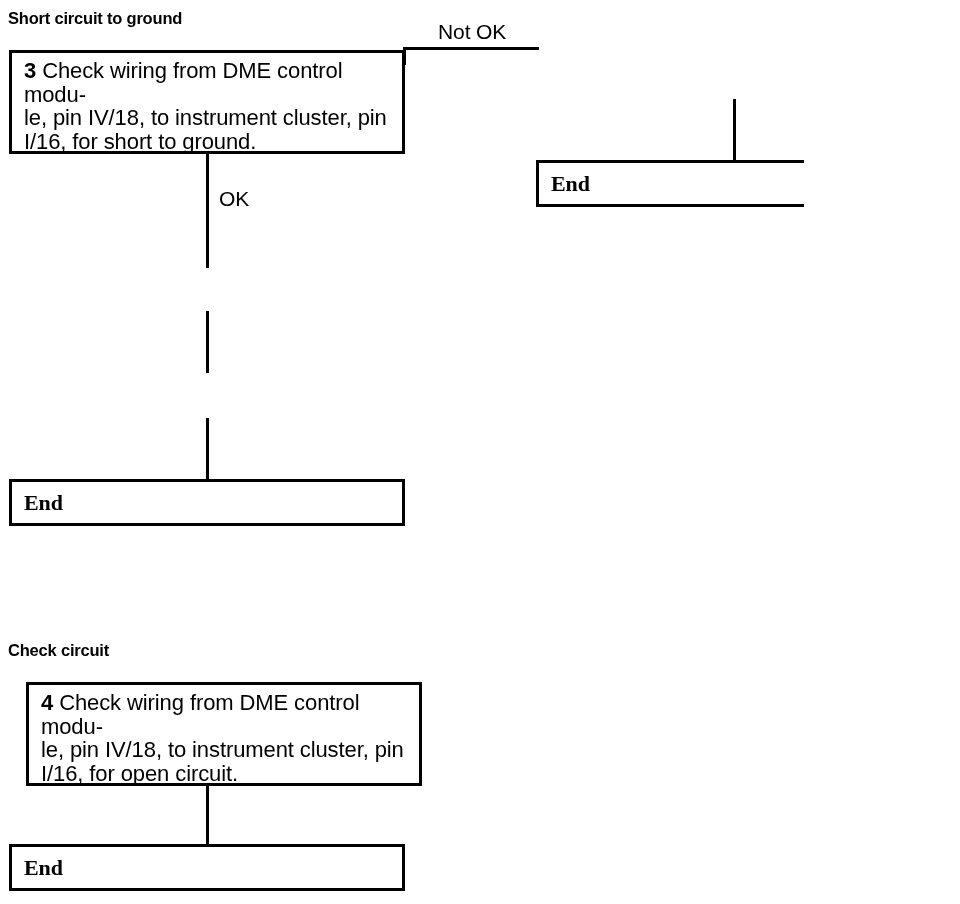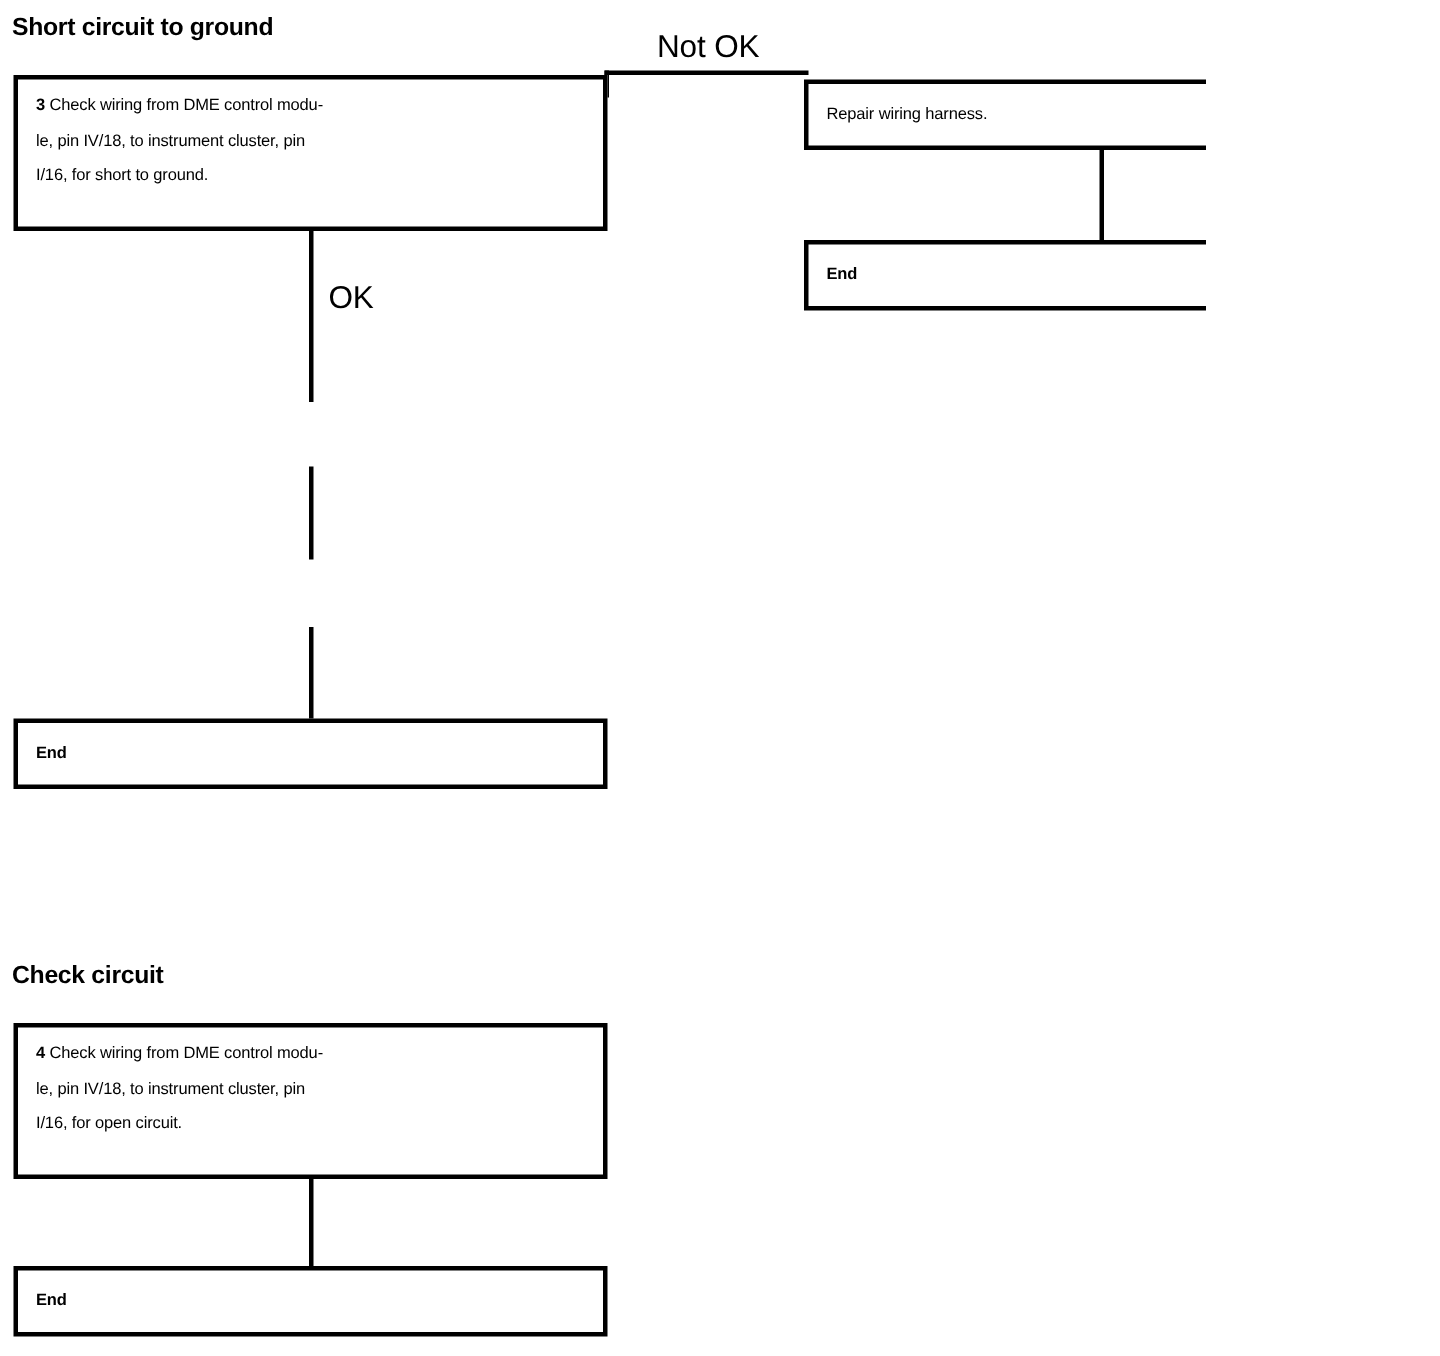--- a/index.html
+++ b/index.html
@@ -31,35 +31,36 @@
     box-sizing: border-box;
     border: 3px solid #000000;
     background: #ffffff;
     z-index: 3;
   }
   .node-text {
     position: absolute;
     left: 12px;
     right: 8px;
     top: 6px;
-    font-size: 11px;
+    font-size: 22px;
     line-height: 23.5px;
     letter-spacing: -0.1px;
     white-space: pre-line;
   }
   .node-text.single {
     top: 50%;
     transform: translateY(-50%);
     right: 8px;
   }
   .node-text b {
     font-weight: bold;
   }
   .node-text.bold {
     font-weight: bold;
+    font-family: Liberation Serif, serif;
   }
   .conn-v {
     position: absolute;
     width: 3px;
     background: #000000;
     z-index: 1;
   }
   .conn-h {
     position: absolute;
     height: 3px;
@@ -99,37 +100,34 @@
   <div class="edge-label" style="left:438px; top:21px;">Not OK</div>
 
   <div class="edge-label" style="left:219px; top:188px;">OK</div>
 
   <div class="node-box" style="left:9px; top:50px; width:396px; height:104px;">
     <div class="node-text"><b>3</b> <span>Check wiring from DME control modu-
 le, pin IV/18, to instrument cluster, pin
 I/16, for short to ground.</span></div>
   </div>
 
-  <div class="node-box" style="left:536px; top:53px; width:396px; height:47px;">
-    <div class="node-text single">Repair wiring harness.</div>
-  </div>
 
   <div class="node-box" style="left:536px; top:160px; width:396px; height:47px;">
     <div class="node-text single bold">End</div>
   </div>
 
 
 
   <div class="node-box" style="left:9px; top:479px; width:396px; height:47px;">
     <div class="node-text single bold">End</div>
   </div>
 
   <div class="section-heading" style="left:8px; top:642px;">Check circuit</div>
 
-  <div class="node-box" style="left:9px; top:682px; width:396px; height:104px;text-decoration:underline;">
+  <div class="node-box" style="left:26px; top:682px; width:396px; height:104px;text-decoration:underline;">
     <div class="node-text"><b>4</b> <span>Check wiring from DME control modu-
 le, pin IV/18, to instrument cluster, pin
 I/16, for open circuit.</span></div>
   </div>
 
   <div class="node-box" style="left:9px; top:844px; width:396px; height:47px;">
     <div class="node-text single bold">End</div>
   </div>
 
 </div>

